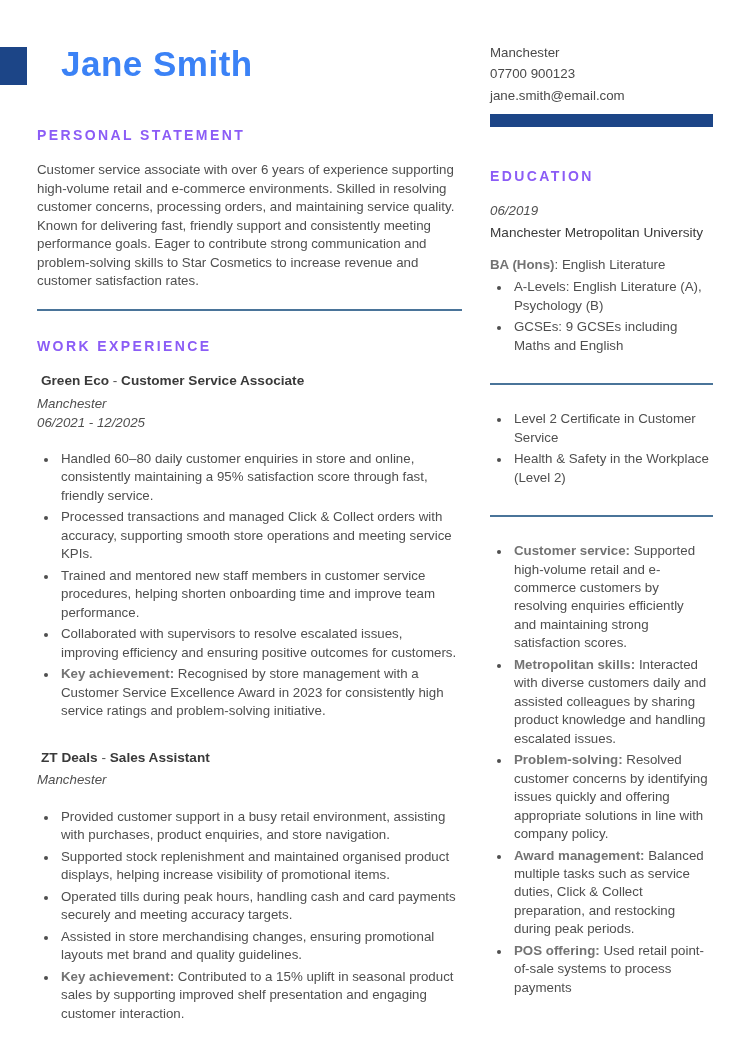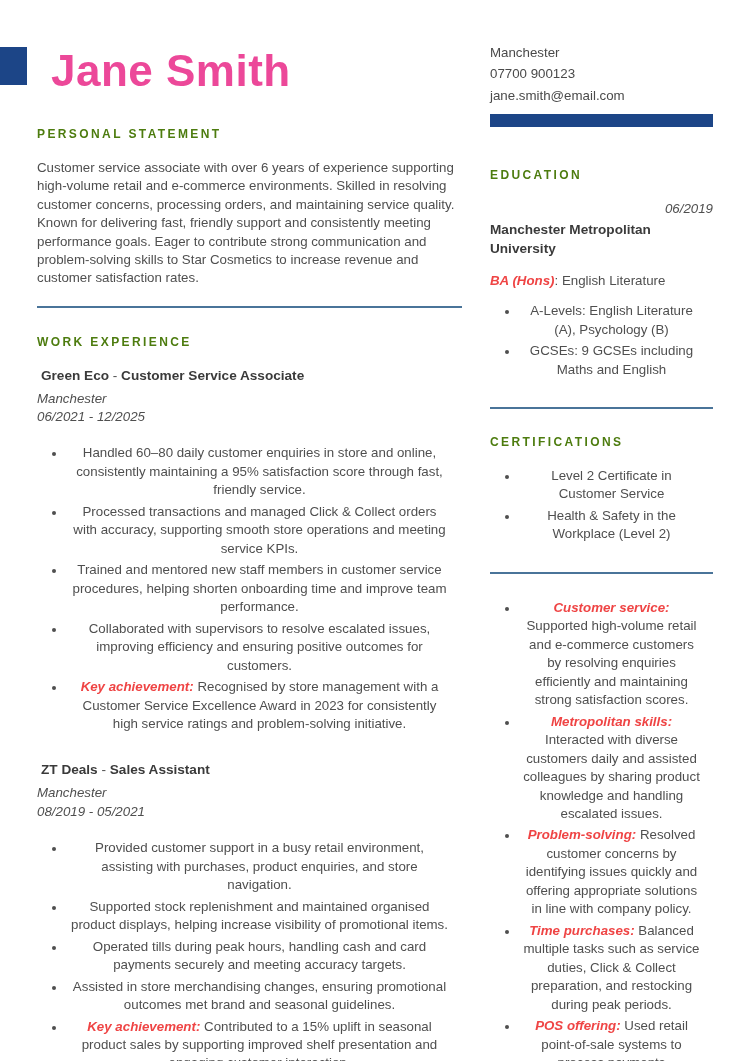--- a/index.html
+++ b/index.html
@@ -11,59 +11,59 @@
     font-size: 13.3px; line-height: 1.39; color: #4f4f4f;
   }
 
   
   .header { position: relative; height: 114px; }
   .accent-square {
     position: absolute; left: 0; top: 47px;
     width: 27px; height: 38px; background: #1c4587;
   }
   .name {
-    position: absolute; left: 51px; top: 40px; margin: 0;
-    font-size: 44px; font-weight: bold; letter-spacing: 0.5px; color: #ec4899;
+    position: absolute; left: 61px; top: 40px; margin: 0;
+    font-size: 35px; font-weight: bold; letter-spacing: 0.5px; color: #3b82f6;
   }
   .contact { position: absolute; left: 490px; top: 44px; color: #4a4a4a; }
   .contact div { margin-bottom: 3px; }
 
   
   .columns { display: flex; gap: 28px; padding: 0 37px; }
   .col-left  { width: 425px; flex: none; padding-top: 12px; }
   .col-right { width: 223px; flex: none; }
 
   h2.section {
-    margin: 0 0 16px; font-size: 12px; font-weight: bold;
-    letter-spacing: 2.4px; color: #4d7c0f;
+    margin: 0 0 16px; font-size: 14px; font-weight: bold;
+    letter-spacing: 2.4px; color: #8b5cf6;
   }
 
   .accent-bar { height: 13px; background: #1c4587; margin: 0 0 40px; }
 
   .rule { border: none; border-top: 2px solid #4a7499; height: 0; }
   .col-left  .rule { margin: 18px 0 26px; }
   .col-right .rule { margin: 28px 0 25px; }
 
   p.statement { margin: 0; }
 
   
   .job + .job { margin-top: 28px; }
   .job-title { margin: 4px; font-size: 13.6px; font-weight: bold; color: #3a3a3a; }
   .job-title .sep { font-weight: normal; color: #4f4f4f; }
   .job-meta  { margin: 0; font-style: italic; }
   .job-header { margin-bottom: 18px; }
 
-  ul { margin: 12px; padding-left: 17px; text-align: center; }
+  ul { margin: 4px; padding-left: 17px; }
   li { margin-bottom: 3px; padding-left: 3px; }
   li::marker { font-size: 0.9em; }
-  strong.lead { color: #ef4444; font-style: italic; }
+  strong.lead { color: #737373; }
 
   
-  .edu-date   { margin: 0 0 3px; font-style: italic; text-align: right; }
-  .edu-school { margin: 0 0 13px; font-weight: bold; color: #3a3a3a; font-size: 13.6px; }
+  .edu-date   { margin: 0 0 3px; font-style: italic; }
+  .edu-school { margin: 0 0 13px; font-weight: normal; color: #3a3a3a; font-size: 13.6px; }
   .edu-degree { margin: 0 0 3px; }
 </style>
 </head>
 <body>
 
 <div class="header">
   <div class="accent-square"></div>
   <h1 class="name">Jane Smith</h1>
   <div class="contact">
     <div>Manchester</div>
@@ -95,27 +95,26 @@
         <li>Trained and mentored new staff members in customer service procedures, helping shorten onboarding time and improve team performance.</li>
         <li>Collaborated with supervisors to resolve escalated issues, improving efficiency and ensuring positive outcomes for customers.</li>
         <li><strong class="lead">Key achievement:</strong> <span>Recognised by store management with a Customer Service Excellence Award in 2023 for consistently high service ratings and problem-solving initiative.</span></li>
       </ul>
     </div>
 
     <div class="job">
       <div class="job-header">
         <p class="job-title"><strong>ZT Deals</strong> <span class="sep">-</span> <strong>Sales Assistant</strong></p>
         <p class="job-meta">Manchester</p>
-        <p class="job-meta">08/2019 - 05/2021</p>
       </div>
       <ul>
         <li>Provided customer support in a busy retail environment, assisting with purchases, product enquiries, and store navigation.</li>
         <li>Supported stock replenishment and maintained organised product displays, helping increase visibility of promotional items.</li>
         <li>Operated tills during peak hours, handling cash and card payments securely and meeting accuracy targets.</li>
-        <li>Assisted in store merchandising changes, ensuring promotional outcomes met brand and seasonal guidelines.</li>
+        <li>Assisted in store merchandising changes, ensuring promotional layouts met brand and quality guidelines.</li>
         <li><strong class="lead">Key achievement:</strong> <span>Contributed to a 15% uplift in seasonal product sales by supporting improved shelf presentation and engaging customer interaction.</span></li>
       </ul>
     </div>
 
   </div>
 
   <div class="col-right">
 
     <div class="accent-bar"></div>
 
@@ -123,30 +122,29 @@
     <p class="edu-date">06/2019</p>
     <p class="edu-school">Manchester Metropolitan University</p>
     <p class="edu-degree"><strong class="lead">BA (Hons)</strong><span>: English Literature</span></p>
     <ul>
       <li>A-Levels: English Literature (A), Psychology (B)</li>
       <li>GCSEs: 9 GCSEs including Maths and English</li>
     </ul>
 
     <hr class="rule">
 
-    <h2 class="section">CERTIFICATIONS</h2>
     <ul>
       <li>Level 2 Certificate in Customer Service</li>
       <li>Health &amp; Safety in the Workplace (Level 2)</li>
     </ul>
 
     <hr class="rule">
 
     <ul>
       <li><strong class="lead">Customer service:</strong> <span>Supported high-volume retail and e-commerce customers by resolving enquiries efficiently and maintaining strong satisfaction scores.</span></li>
       <li><strong class="lead">Metropolitan skills:</strong> <span>Interacted with diverse customers daily and assisted colleagues by sharing product knowledge and handling escalated issues.</span></li>
       <li><strong class="lead">Problem-solving:</strong> <span>Resolved customer concerns by identifying issues quickly and offering appropriate solutions in line with company policy.</span></li>
-      <li><strong class="lead">Time purchases:</strong> <span>Balanced multiple tasks such as service duties, Click &amp; Collect preparation, and restocking during peak periods.</span></li>
+      <li><strong class="lead">Award management:</strong> <span>Balanced multiple tasks such as service duties, Click &amp; Collect preparation, and restocking during peak periods.</span></li>
       <li><strong class="lead">POS offering:</strong> <span>Used retail point-of-sale systems to process payments</span></li>
     </ul>
 
   </div>
 </div>
 
 </body></html>

